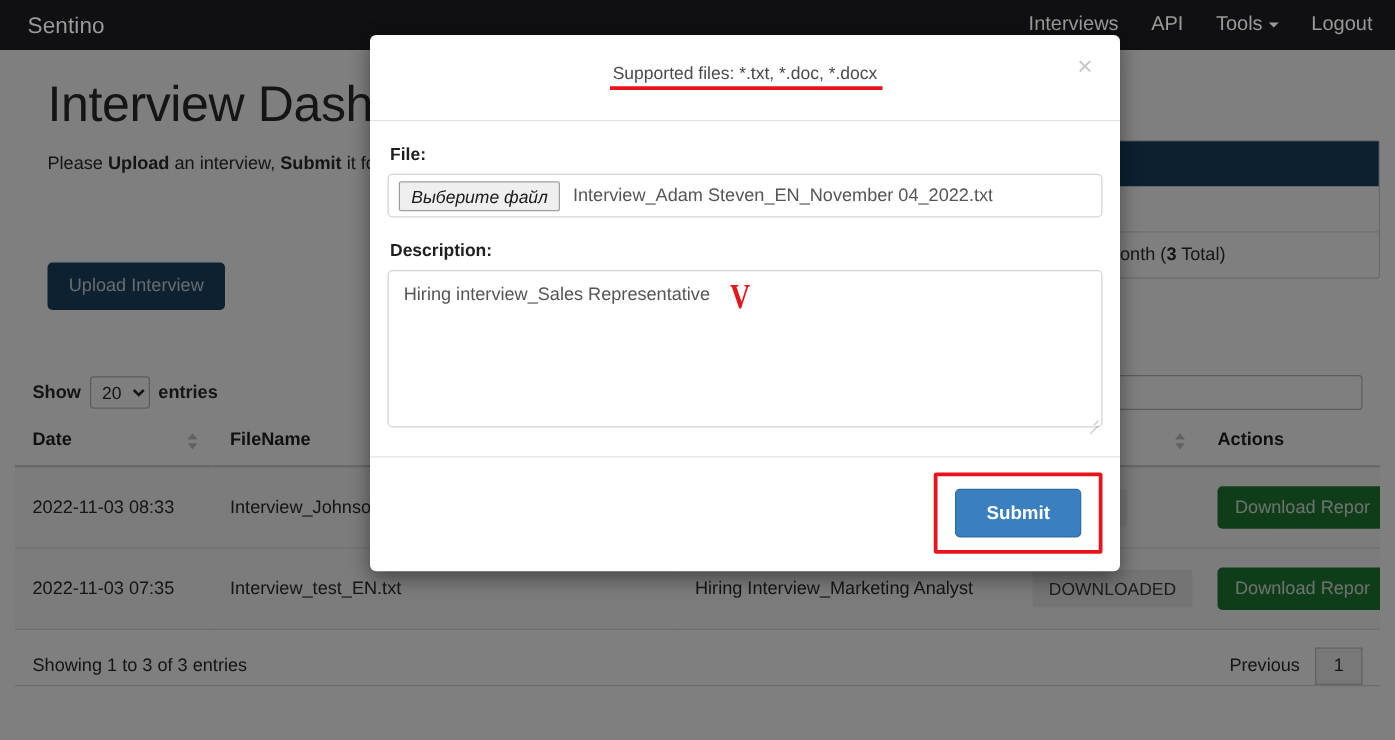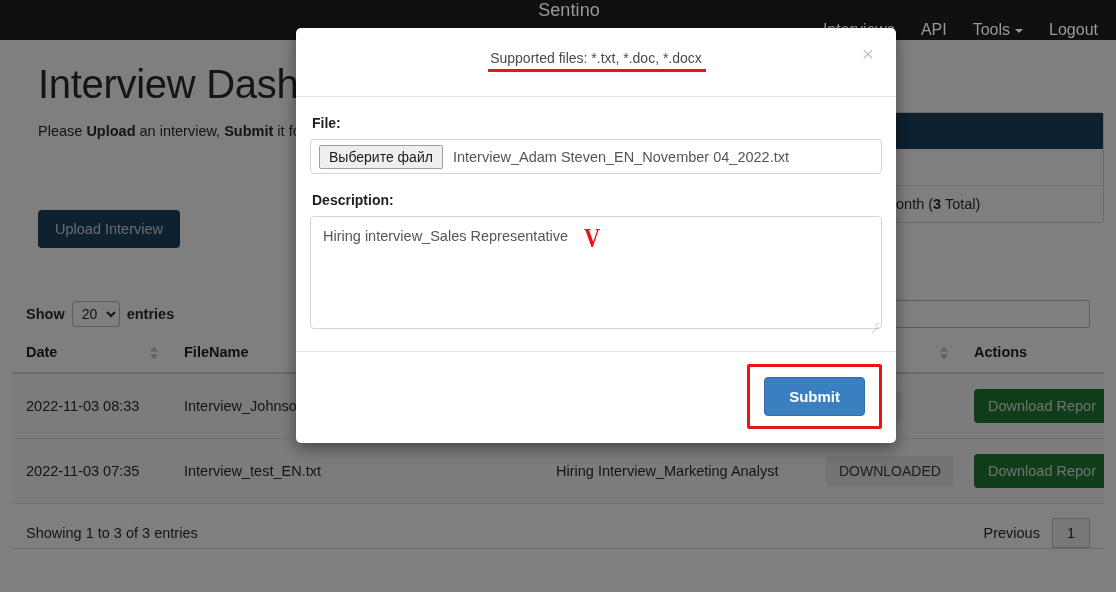--- a/index.html
+++ b/index.html
@@ -27,21 +27,20 @@
   }
 
   .navbar {
     position: absolute;
     top: 0; left: 0;
     width: 1116px; height: 40px;
     background: #101012;
     display: flex;
     align-items: center;
     z-index: 3;
-    flex-direction: column;
   }
   .navbar-brand {
     color: #9a9a9a;
     font-size: 18px;
     margin-left: 22px;
     letter-spacing: .1px;
   }
   .nav-right {
     margin-left: auto;
     display: flex;
@@ -339,32 +338,33 @@
   }
   .file-btn {
     background: #efefef;
     border: 1px solid #9f9f9f;
     border-radius: 2px;
     font-size: 14px;
     color: #1a1a1a;
     padding: 3px 9px;
     font-family: inherit;
     cursor: pointer;
+    font-style: italic;
   }
   .file-name {
     margin-left: 10px;
     font-size: 14.5px;
     color: #555;
     white-space: nowrap;
     overflow: hidden;
   }
   .desc-wrap { position: relative; }
   .desc-area {
     width: 100%;
-    height: 113px;
+    height: 126px;
     border: 1px solid #d4d4d4;
     border-radius: 4px;
     resize: none;
     font-family: inherit;
     font-size: 14.5px;
     color: #555;
     padding: 11px 12px;
     background: #fff;
     outline: none;
   }

